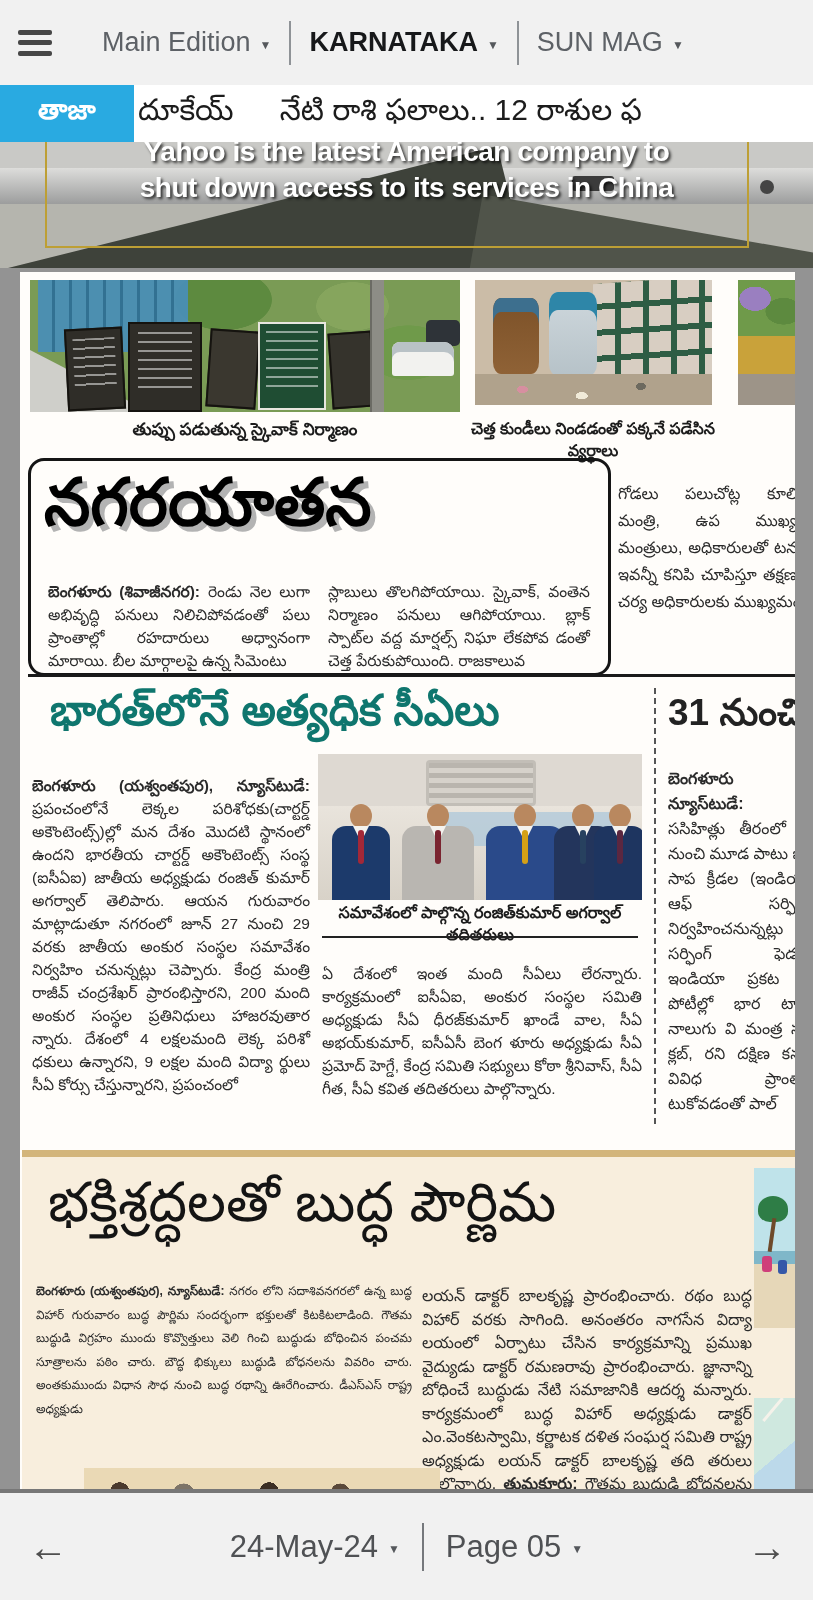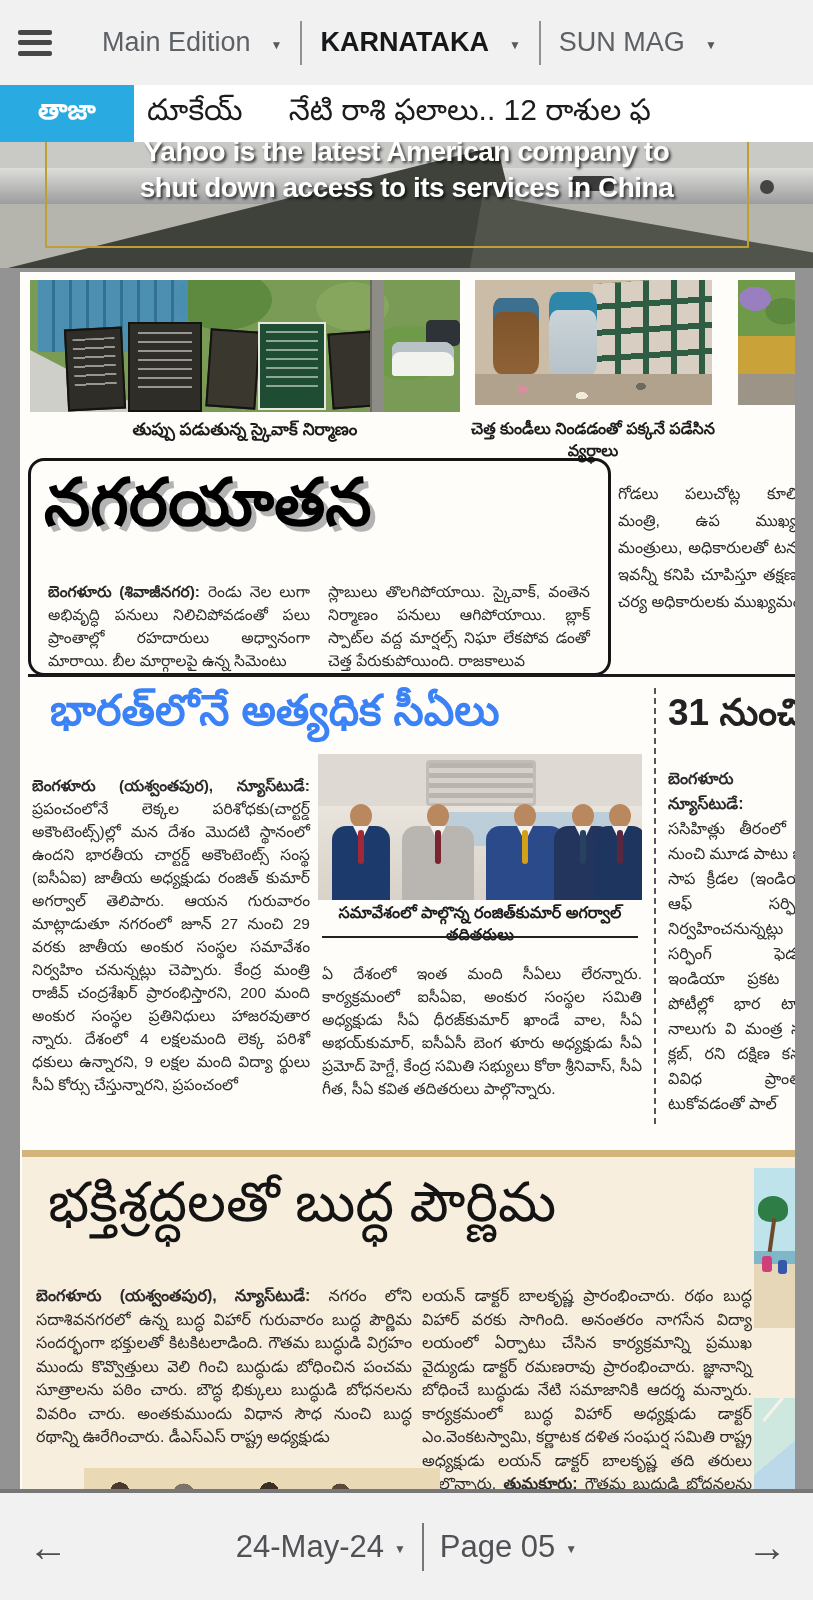--- a/index.html
+++ b/index.html
@@ -3,21 +3,21 @@
 <meta charset="utf-8">
 <style>
   html,body{margin:0;padding:0;}
   body{font-family:"Liberation Sans","DejaVu Sans",sans-serif;}
   .app{position:relative;width:813px;height:1600px;overflow:hidden;background:#f1f1f1;}
   .abs{position:absolute;}
   
   .topbar{left:0;top:0;width:813px;height:85px;background:#f1f1f1;display:flex;align-items:center;}
   .burger{width:34px;height:26px;margin-left:18px;display:flex;flex-direction:column;justify-content:space-between;cursor:pointer;}
   .burger span{display:block;height:5px;background:#474747;border-radius:2px;}
-  .tb-item{display:flex;align-items:center;gap:20px;font-size:27px;color:#5d6166;cursor:pointer;justify-content:space-between;}
+  .tb-item{display:flex;align-items:center;gap:9px;font-size:27px;color:#5d6166;cursor:pointer;justify-content:space-between;}
   .tb-item.bold{color:#17181a;font-weight:bold;}
   .caret{font-size:12px;color:#55585c;transform:translateY(2px);}
   .tb-div{width:2px;height:44px;background:#8f9397;margin:0 18px;}
   
   .ticker{left:0;top:85px;width:813px;height:57px;background:#ffffff;display:flex;align-items:center;overflow:hidden;}
   .ticker-badge{width:134px;height:57px;background:#29aae1;color:#fff;font-weight:bold;font-size:27px;display:flex;align-items:center;justify-content:center;flex:0 0 auto;}
   .ticker-item{font-size:30px;color:#1c1c1c;white-space:nowrap;cursor:pointer;}
   
   .banner{left:0;top:142px;width:813px;height:126px;background:#0369a1;overflow:hidden;cursor:pointer;}
   .lap-top{left:0;top:0;width:813px;height:26px;background:#c9c9c6;}
@@ -74,60 +74,60 @@
   .a1box{left:8px;top:186px;width:577px;height:212px;border:3px solid #151515;border-radius:16px;}
   .a1head{left:24px;top:196px;width:550px;font-size:66px;line-height:1.05;font-weight:bold;color:#000000;text-shadow:5px 5px 0 #b3b3b3;white-space:nowrap;}
   .colp{font-size:15.5px;line-height:23px;}
   .a1c1{left:28px;top:292px;width:262px;height:100px;}
   .a1c2{left:308px;top:292px;width:262px;height:100px;}
   .a1c3{left:598px;top:192px;width:196px;height:162px;font-size:16px;line-height:27px;}
   .hlbox{left:598px;top:356px;width:177px;height:48px;background:#dcefe8;display:flex;align-items:center;justify-content:center;}
   .hltext{font-size:14.5px;font-weight:bold;color:#15241e;text-align:center;line-height:20px;width:200px;}
   .hr1{left:8px;top:402px;width:767px;height:3px;background:#1a1a1a;}
   
-  .a2head{left:30px;top:414px;width:600px;font-size:43px;font-weight:bold;color:#3b82f6;white-space:nowrap;}
+  .a2head{left:30px;top:414px;width:600px;font-size:43px;font-weight:bold;color:#0f766e;white-space:nowrap;}
   .a2c1{left:12px;top:486px;width:278px;height:366px;}
   .a2photo{left:298px;top:482px;width:324px;height:146px;background:#ded9d2;}
   .vent{left:108px;top:6px;width:104px;height:40px;background:repeating-linear-gradient(#b9b5ae 0 5px,#d6d2cb 5px 10px);border:3px solid #c2beb7;border-radius:4px;}
   .manhead{width:22px;height:24px;background:#b9885f;border-radius:50%;margin:0 auto;}
   .manbody{width:100%;height:74px;border-radius:14px 14px 0 0;margin-top:-2px;position:relative;}
   .tie{position:absolute;left:50%;top:4px;width:6px;height:34px;transform:translateX(-50%);border-radius:3px;}
   .shirt{position:absolute;left:50%;top:0;width:16px;height:16px;transform:translateX(-50%);background:#f4f2ee;clip-path:polygon(0 0,100% 0,50% 100%);}
   .man{position:absolute;bottom:0;width:58px;}
   .a2cap{left:298px;top:632px;width:324px;font-size:16px;}
   .capline{left:302px;top:664px;width:316px;height:2px;background:#222;}
   .a2c2{left:302px;top:674px;width:320px;height:178px;}
   .dash{left:634px;top:416px;width:0;height:436px;border-left:2px dashed #555;}
   
   .a3head{left:648px;top:420px;width:160px;font-size:37px;font-weight:bold;color:#222;white-space:nowrap;}
   .a3body{left:648px;top:478px;width:150px;height:374px;font-size:16px;line-height:25px;}
   
   .tanbar{left:2px;top:878px;width:773px;height:7px;background:#d3b57b;}
   .a4bg{left:2px;top:885px;width:773px;height:335px;background:#f8eedd;}
   .a4head{left:28px;top:898px;width:740px;font-size:55px;font-weight:normal;color:#141414;white-space:nowrap;}
-  .a4c1{left:16px;top:996px;width:376px;height:190px;font-size:16px;line-height:23.5px;}
+  .a4c1{left:16px;top:996px;width:376px;height:190px;font-size:12px;line-height:23.5px;}
   .a4c2{left:402px;top:996px;width:330px;height:224px;font-size:16px;line-height:23.5px;}
   .a4photo{left:64px;top:1196px;width:356px;height:24px;background:
       radial-gradient(16px 16px at 10% 100%,#4a3a2e 0 60%,transparent 61%),
       radial-gradient(18px 18px at 28% 110%,#7d7468 0 60%,transparent 61%),
       radial-gradient(16px 16px at 52% 100%,#3c2f24 0 60%,transparent 61%),
       radial-gradient(16px 16px at 72% 105%,#5a493a 0 60%,transparent 61%),
       #ead9b5;}
   .beach1{left:734px;top:896px;width:41px;height:160px;background:linear-gradient(#bfe3ea 0 52%,#7fb7c9 52% 60%,#e6d7b8 60%);}
   .palm{left:4px;top:28px;width:30px;height:26px;background:#2e7d46;border-radius:50% 50% 40% 40%;}
   .trunk{left:16px;top:50px;width:4px;height:34px;background:#6e4a2a;transform:rotate(8deg);}
   .fig1{left:8px;top:88px;width:10px;height:16px;background:#cf3f7a;border-radius:3px;}
   .fig2{left:24px;top:92px;width:9px;height:14px;background:#3558a8;border-radius:3px;}
   .beach2{left:734px;top:1126px;width:41px;height:94px;background:linear-gradient(140deg,#cfe8df 0 60%,#bcd9ea 60%);}
   .slash{left:4px;top:10px;width:30px;height:3px;background:#f5f2ea;transform:rotate(-50deg);}
   
   .pagebtm{left:0;top:1489px;width:813px;height:4px;background:#777;}
   .bottombar{left:0;top:1493px;width:813px;height:107px;background:#f1f1f1;display:flex;align-items:center;}
   .navarrow{font-size:40px;color:#4f4f4f;font-weight:bold;cursor:pointer;line-height:1;}
-  .bb-center{position:absolute;left:0;top:0;width:813px;height:107px;display:flex;align-items:center;justify-content:center;gap:16px;}
+  .bb-center{position:absolute;left:0;top:0;width:813px;height:107px;display:flex;align-items:center;justify-content:center;gap:22px;}
   .bb-item{display:flex;align-items:center;gap:10px;font-size:31px;color:#4f5154;cursor:pointer;}
   .bb-div{width:2px;height:48px;background:#75787c;}
   .arr-left{margin-left:28px;}
   .arr-right{position:absolute;right:26px;}
 </style>
 </head>
 <body>
 
 <div class="app">
 
@@ -149,21 +149,21 @@
     </div>
     <div class="tb-div"></div>
     <div class="tb-item">
       <span>SUN MAG</span>
       <span class="caret">▼</span>
     </div>
   </div>
 
   <div class="abs ticker">
     <div class="ticker-badge">తాజా</div>
-    <div class="ticker-item" style="margin-left:13px">దూకేయ్</div>
+    <div class="ticker-item" style="margin-left:4px">దూకేయ్</div>
     <div class="ticker-item" style="margin-left:46px">నేటి రాశి ఫలాలు.. 12 రాశుల ఫ</div>
   </div>
 
   <div class="abs banner">
     <div class="abs lap-top"></div>
     <div class="abs lap-edge"></div>
     <div class="abs port1"></div>
     <div class="abs port2"></div>
     <div class="abs port3"></div>
     <div class="abs floor"></div>

